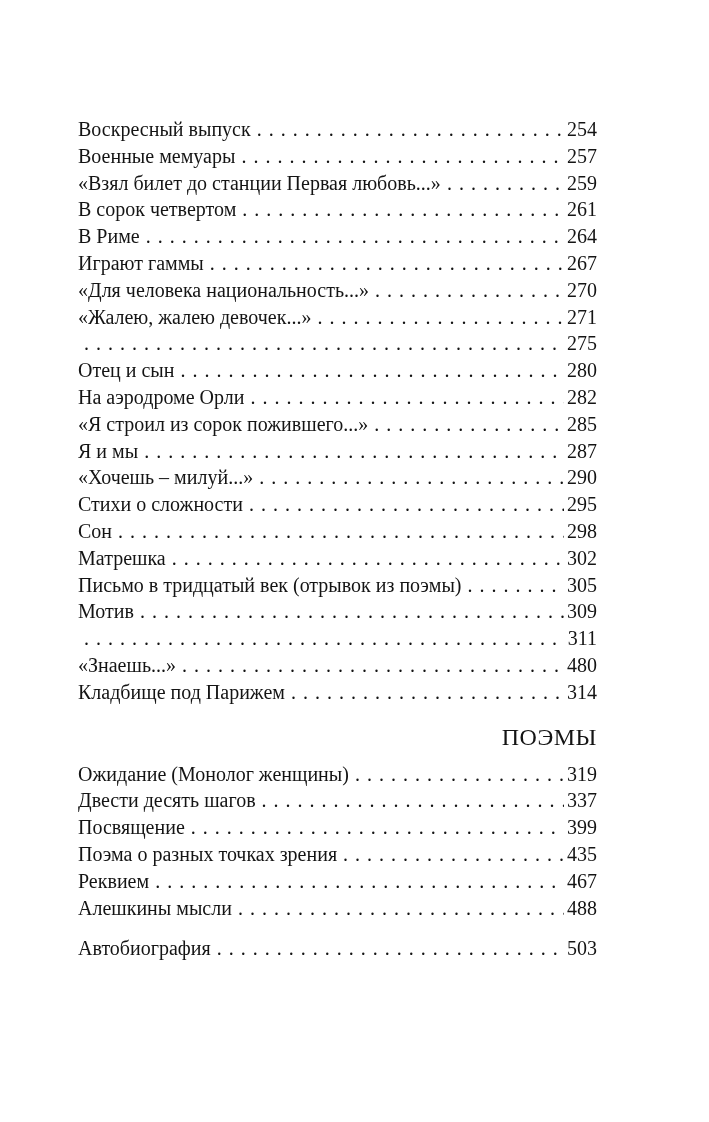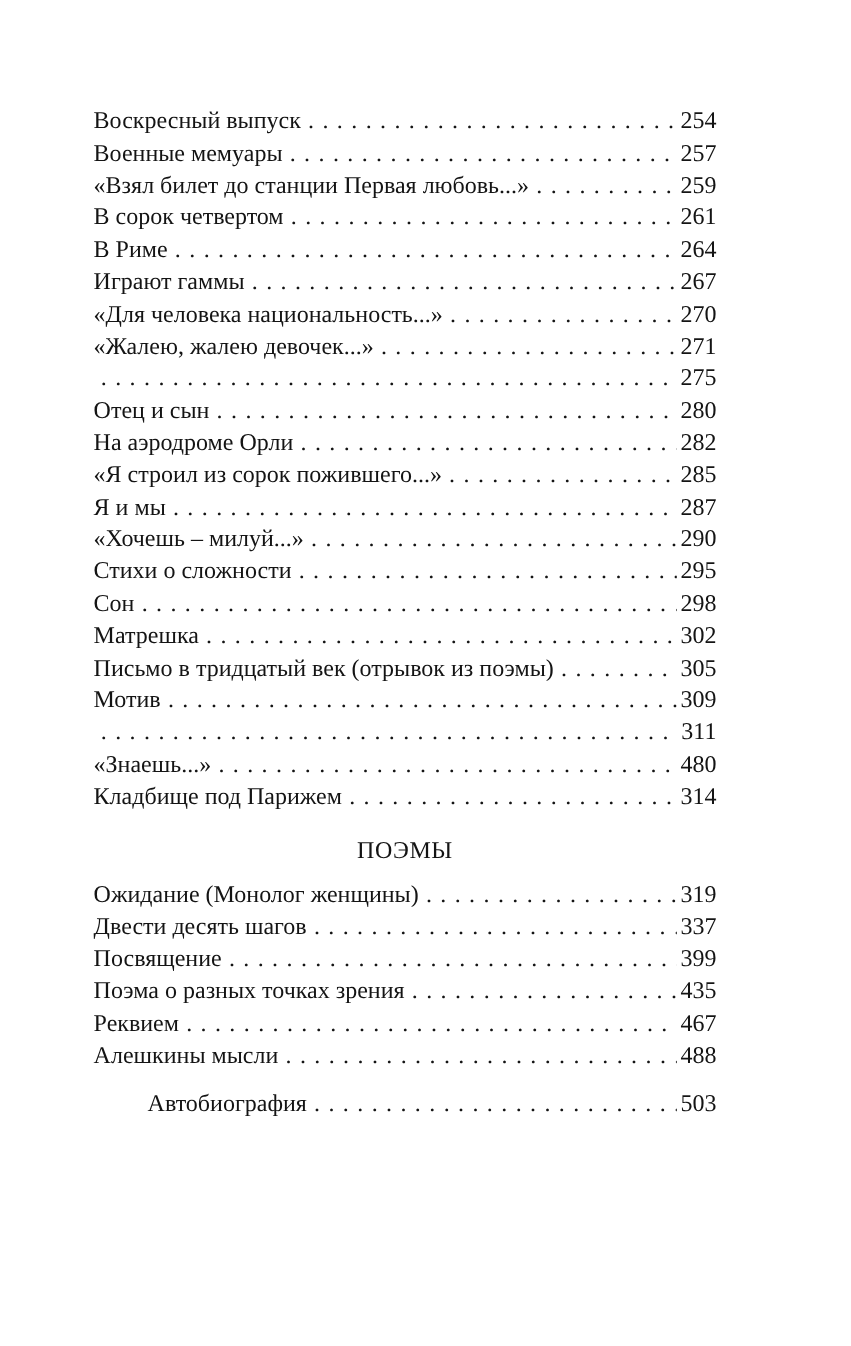--- a/index.html
+++ b/index.html
@@ -11,28 +11,28 @@
     width: 709px;
     height: 1122px;
     overflow: hidden;
     font-family: "Liberation Serif", "DejaVu Serif", serif;
     color: #141414;
   }
   .page {
     box-sizing: border-box;
     width: 709px;
     height: 1122px;
-    padding: 88px 112px 40px 78px;
+    padding: 116px 112px 40px 78px;
     background: #ffffff;
   }
   .toc-section { margin: 0; }
-  .toc-section.extra-gap { margin-top: 14px; margin-left: 45px; }
+  .toc-section.extra-gap { margin-top: 14px; }
   .toc-heading {
-    text-align: center;
-    font-size: 20px;
+    text-align: right;
+    font-size: 24px;
     line-height: 27px;
     margin: 18px 0 10px 0;
     letter-spacing: 0.5px;
     color: #141414;
   }
   .toc-row {
     display: flex;
     align-items: baseline;
     font-size: 20px;
     line-height: 26.8px;

